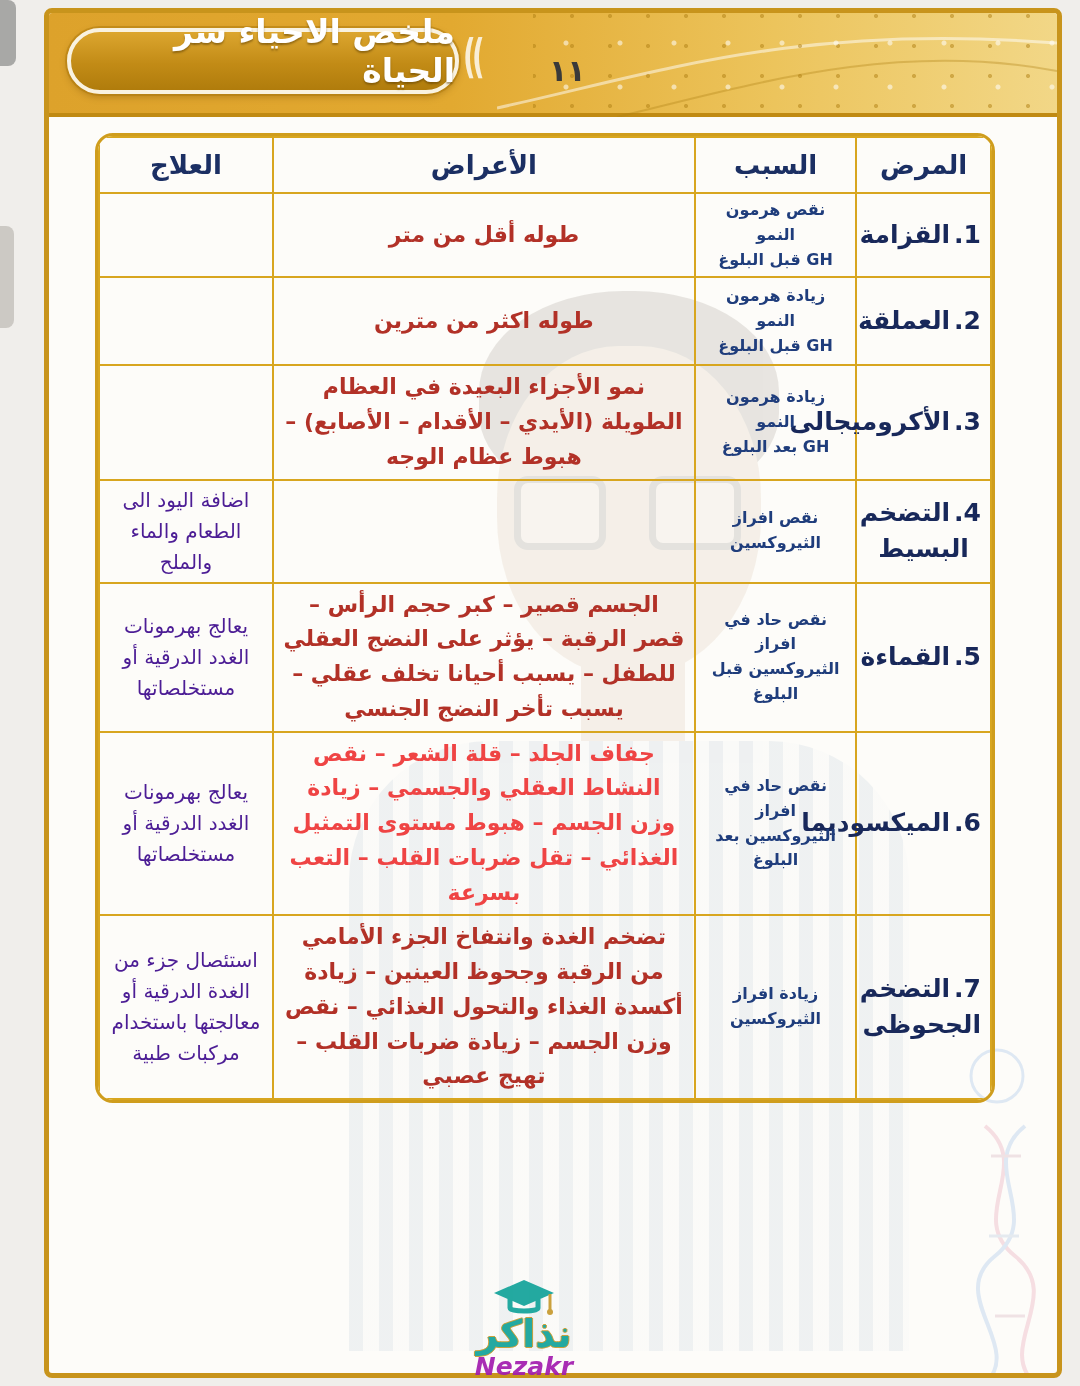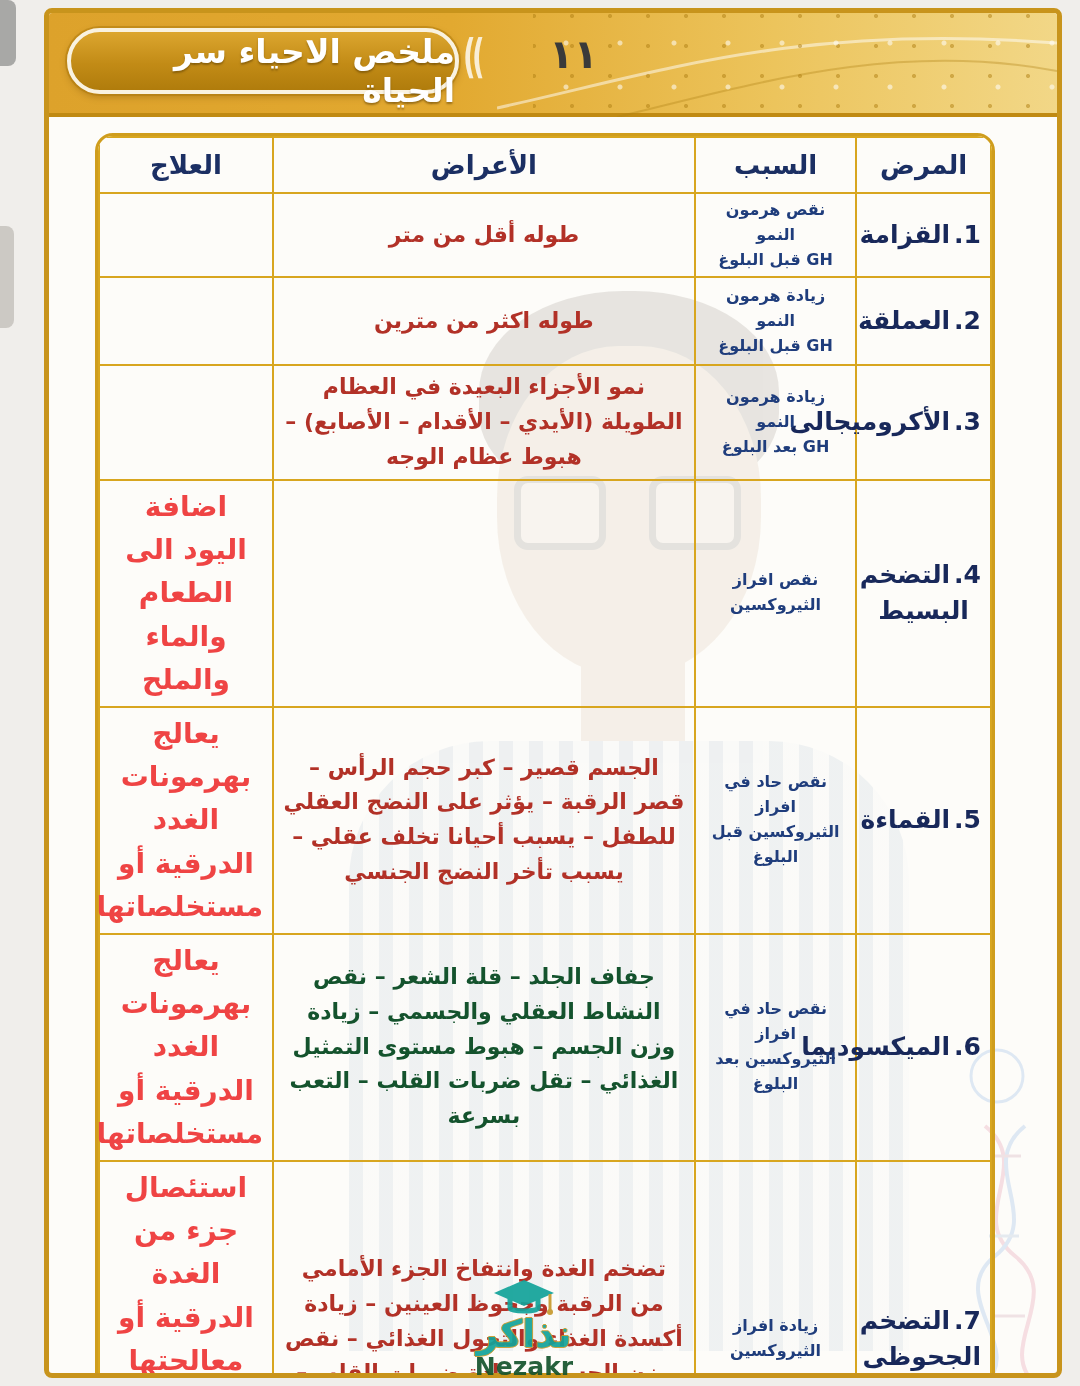--- a/index.html
+++ b/index.html
@@ -35,35 +35,35 @@
     background-position:6px 8px, 20px 18px;
     pointer-events:none;
   }
   .banner-swoosh { position:absolute; right:0; top:0; pointer-events:none; }
   .title-pill {
     position:absolute; left:18px; top:15px; width:392px; height:66px;
     border-radius:40px;
     background:linear-gradient(180deg,#dca62f 0%,#c28b16 55%,#b07c0c 100%);
     border:4px solid #f9f2e0;
     box-shadow:0 0 0 2px rgba(176,124,12,.55), 0 3px 7px rgba(110,70,0,.35);
-    display:flex; align-items:flex-start; justify-content:center; z-index:2;
+    display:flex; align-items:flex-end; justify-content:center; z-index:2;
   }
   .title-pill span {
     color:#ffffff; font-size:33px; font-weight:bold;
     text-shadow:0 2px 2px rgba(90,60,0,.5);
     direction:rtl;
   }
   .crescent {
     position:absolute; left:408px; top:16px; z-index:2;
     font-size:46px; font-weight:bold; color:#fff; opacity:.8;
     transform:scaleX(.6); letter-spacing:-6px;
   }
   .page-num {
-    position:absolute; left:500px; top:18px; z-index:2;
-    font-size:40px; font-weight:bold; color:#3a3a3a;
+    position:absolute; left:500px; top:40px; z-index:2;
+    font-size:30px; font-weight:bold; color:#3a3a3a;
   }
 
   
   .content { position:absolute; top:108px; left:0; right:0; bottom:0; padding:12px 62px 0 46px; }
 
   
   .photo { position:absolute; top:170px; left:300px; width:560px; height:1060px; opacity:.15; pointer-events:none; z-index:0; }
   .photo .hair { position:absolute; top:0; left:130px; width:300px; height:210px; background:#6f6458; border-radius:48% 48% 42% 42%; }
   .photo .face { position:absolute; top:55px; left:148px; width:264px; height:330px; background:#c9ac8c; border-radius:46% 46% 48% 48%; }
   .photo .glass { position:absolute; top:185px; width:92px; height:74px; border:7px solid #5c5248; border-radius:14px; background:rgba(255,255,255,.4); }
@@ -82,42 +82,42 @@
   table { width:100%; border-collapse:collapse; table-layout:fixed; direction:rtl; background:transparent; }
   th, td { border:2px solid #d8a61f; text-align:center; vertical-align:middle; padding:4px 9px; }
   th { height:56px; color:#1b2f63; font-size:26px; font-weight:bold; }
   col.w-disease { width:15.1%; } col.w-cause { width:18.1%; }
   col.w-symptoms { width:47.3%; } col.w-treatment { width:19.5%; }
 
   td.c-disease { color:#18285a; font-size:25px; font-weight:bold; line-height:1.45; }
   td.c-disease .num { margin-left:4px; }
   td.c-cause { color:#1f3d7c; font-size:16px; font-weight:bold; line-height:1.55; white-space:pre-line; }
   td.c-symptoms { font-size:22px; font-weight:bold; line-height:1.58; white-space:pre-line; }
-  td.c-treatment { color:#ef4444; font-size:28px; font-weight:bold; line-height:1.55; white-space:pre-line; }
+  td.c-treatment { color:#4c1d95; font-size:20px; font-weight:normal; line-height:1.55; white-space:pre-line; }
 
   tbody tr:nth-child(1)  { height:84px; }
   tbody tr:nth-child(2)  { height:88px; }
   tbody tr:nth-child(3)  { height:88px; }
   tbody tr:nth-child(4)  { height:84px; }
   tbody tr:nth-child(5)  { height:112px; }
   tbody tr:nth-child(6)  { height:140px; }
   tbody tr:nth-child(7)  { height:140px; }
   tbody tr:nth-child(8)  { height:108px; }
   tbody tr:nth-child(9)  { height:84px; }
   tbody tr:nth-child(10) { height:170px; }
   tbody tr:nth-child(11) { height:84px; }
 
   
   .brand { position:absolute; left:424px; top:1278px; width:200px; text-align:center; z-index:5; opacity:.92; }
   .brand .cap { display:block; margin:0 auto -6px auto; }
   .brand .ar {
     display:block; direction:rtl; font-size:38px; font-weight:bold; color:#12a39a;
     text-shadow:-1px 0 #c79a2e, 1px 0 #c79a2e, 0 1px #c79a2e, 0 -1px #c79a2e;
   }
-  .brand .en { display:block; font-size:25px; font-weight:bold; color:#14532d; margin-top:-4px; }
+  .brand .en { display:block; font-size:25px; font-weight:bold; font-style:italic; color:#a21caf; margin-top:-4px; }
 </style>
 </head>
 <body>
 
 <div class="page">
 
   <div class="side-tab t1"></div>
   <div class="side-tab t2"></div>
 
   <div class="frame">
@@ -208,21 +208,21 @@
               <td class="c-symptoms" style="color: rgb(178, 49, 39);">الجسم قصير – كبر حجم الرأس – قصر الرقبة – يؤثر على النضج العقلي للطفل – يسبب أحيانا تخلف عقلي – يسبب تأخر النضج الجنسي</td>
               <td class="c-treatment">يعالج بهرمونات
 الغدد الدرقية أو
 مستخلصاتها</td>
             </tr>
             <tr>
               <td class="c-disease"><span class="num">6.</span><span>الميكسوديما</span></td>
               <td class="c-cause">نقص حاد في افراز
 الثيروكسين بعد
 البلوغ</td>
-              <td class="c-symptoms" style="color: #14532d; text-align: center;">جفاف الجلد – قلة الشعر – نقص النشاط العقلي والجسمي – زيادة وزن الجسم – هبوط مستوى التمثيل الغذائي – تقل ضربات القلب – التعب بسرعة</td>
+              <td class="c-symptoms" style="color: #ef4444; text-align: center;">جفاف الجلد – قلة الشعر – نقص النشاط العقلي والجسمي – زيادة وزن الجسم – هبوط مستوى التمثيل الغذائي – تقل ضربات القلب – التعب بسرعة</td>
               <td class="c-treatment">يعالج بهرمونات
 الغدد الدرقية أو
 مستخلصاتها</td>
             </tr>
             <tr>
               <td class="c-disease"><span class="num">7.</span><span>التضخم الجحوظى</span></td>
               <td class="c-cause">زيادة افراز
 الثيروكسين</td>
               <td class="c-symptoms" style="color: rgb(178, 49, 39);">تضخم الغدة وانتفاخ الجزء الأمامي من الرقبة وجحوظ العينين – زيادة أكسدة الغذاء والتحول الغذائي – نقص وزن الجسم – زيادة ضربات القلب – تهيج عصبي</td>
               <td class="c-treatment">استئصال جزء من

